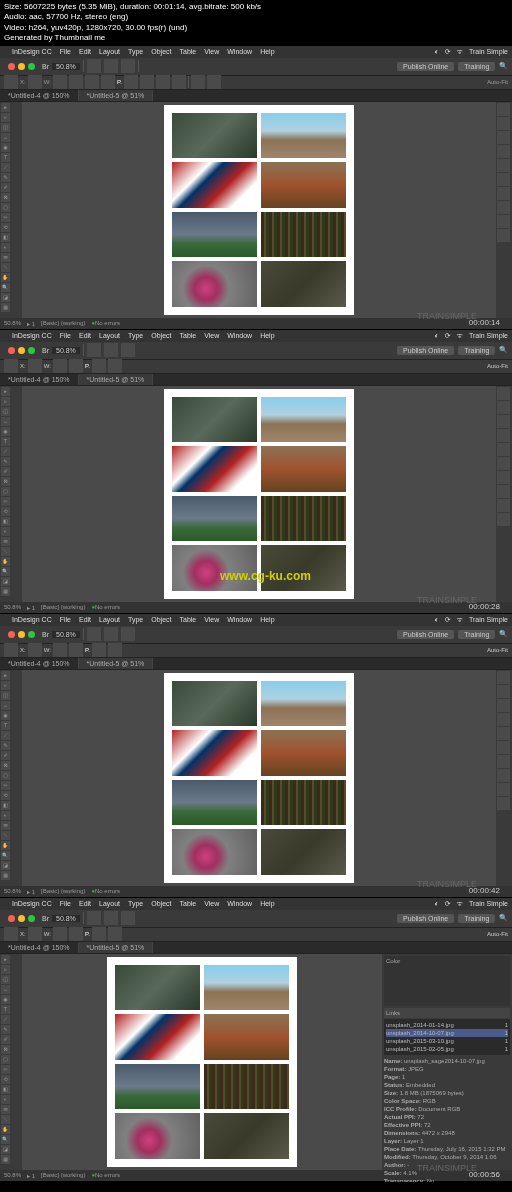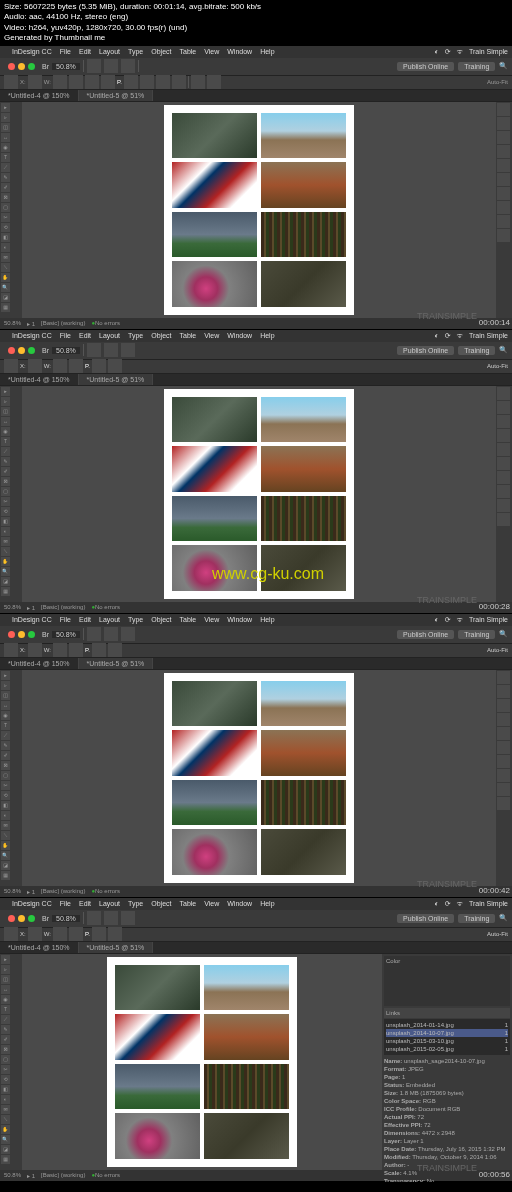--- a/index.html
+++ b/index.html
@@ -1,21 +1,21 @@
 <!DOCTYPE html>
 <html><head>
 <meta charset="utf-8">
 <style>
 *{margin:0;padding:0;box-sizing:border-box;font-family:Arial,Helvetica,sans-serif}
 body{background:#000;width:512px;font-size:8px;color:#ccc}
 .meta{color:#fff;padding:2px 4px;line-height:1.3}
 .frame{position:relative;background:#3a3a3a;margin-bottom:1px}
-.ts{position:absolute;bottom:2px;right:2px;color:#ccc;font-size:8px;z-index:10}
+.ts{position:absolute;bottom:2px;right:12px;color:#ccc;font-size:8px;z-index:10}
 .wm{position:absolute;bottom:8px;right:35px;color:#666;font-size:9px;z-index:10}
-.wmk{position:absolute;bottom:30px;left:212px;color:#d0d000;font-size:16px;font-weight:normal;z-index:10}
+.wmk{position:absolute;bottom:30px;left:220px;color:#d0d000;font-size:12px;font-weight:bold;z-index:10}
 .menubar{background:#333;height:12px;display:flex;align-items:center;padding:0 4px;gap:8px;font-size:7px;color:#ddd}
 .apple{font-size:9px}
 .mb-right{margin-left:auto;display:flex;gap:6px;align-items:center}
 .traffic{display:flex;gap:3px;padding:2px 4px}
 .tl{width:7px;height:7px;border-radius:50%}
 .red{background:#ff5f56}.yel{background:#ffbd2e}.grn{background:#27c93f}
 .toolbar{background:#3a3a3a;height:18px;display:flex;align-items:center;padding:0 4px;gap:3px;font-size:7px;border-bottom:1px solid #222}
 .toolbar2{background:#3a3a3a;height:14px;display:flex;align-items:center;padding:0 4px;gap:2px;font-size:6px;border-bottom:1px solid #222}
 .tabbar{background:#2a2a2a;height:12px;display:flex;font-size:7px;border-bottom:1px solid #222}
 .tab{padding:0 8px;border-right:1px solid #444;display:flex;align-items:center;color:#aaa}
@@ -45,21 +45,21 @@
 .i7{background:radial-gradient(circle at 40% 60%,#d04080 0%,#a03060 20%,#808080 40%,#606060 100%)}
 .i8{background:linear-gradient(135deg,#4a4a3a 0%,#3a3a2a 50%,#5a5a4a 100%)}
 .sep{width:1px;height:12px;background:#555}
 .tbico{width:14px;height:14px;background:#4a4a4a;display:inline-block}
 </style>
 </head>
 <body>
 
 <div class="meta">
 <div>Size: 5607225 bytes (5.35 MiB), duration: 00:01:14, avg.bitrate: 500 kb/s</div>
-<div>Audio: aac, 44100 Hz, stereo (eng)</div>
+<div>Audio: aac, 57700 Hz, stereo (eng)</div>
 <div>Video: h264, yuv420p, 1280x720, 30.00 fps(r) (und)</div>
 <div>Generated by Thumbnail me</div>
 </div>
 
 <div class="frame">
 <div class="menubar">
 <span class="apple"></span>
 <span>InDesign CC</span>
 <span>File</span>
 <span>Edit</span>

